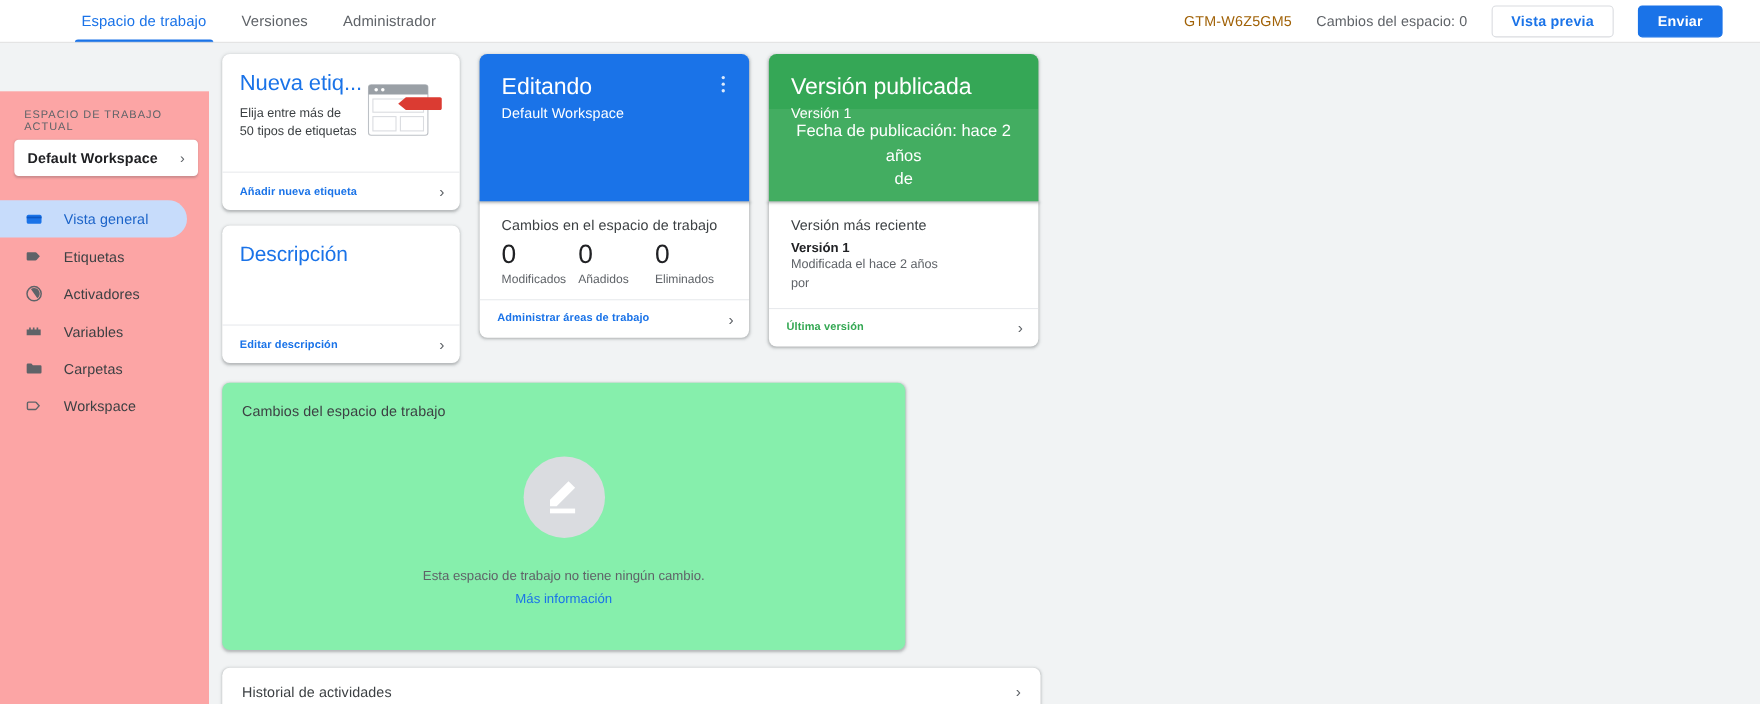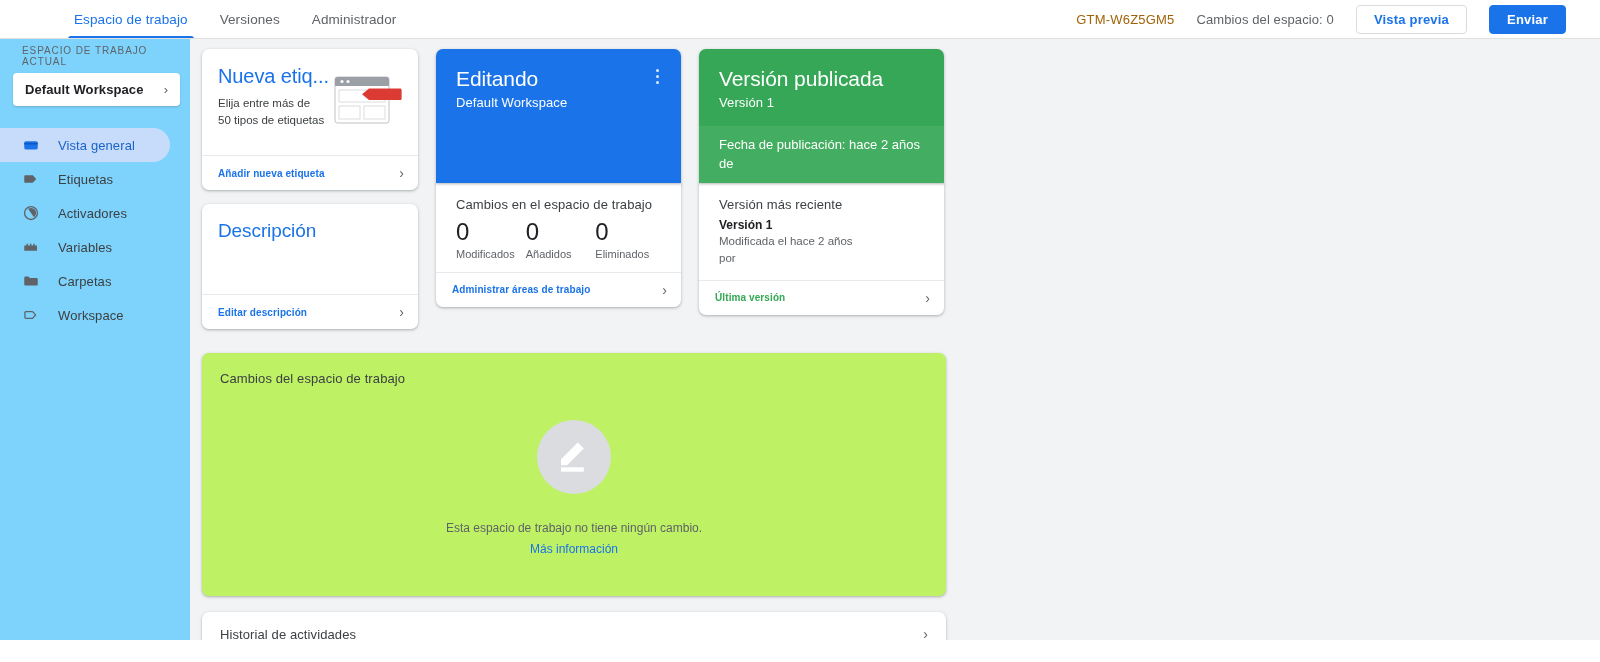--- a/index.html
+++ b/index.html
@@ -62,21 +62,23 @@
   }
 
   
   .body-area {
     position: absolute; top: 39px; left: 0; right: 0; bottom: 22px;
     background: #f1f3f4;
     display: flex;
   }
   .sidebar {
     width: 190px; flex: 0 0 190px;
-    background: #7dd3fc;
+    background: #fca5a5;
+    padding-top: 10px;
+    margin-top: 44px;
   }
   .ws-label {
     font-size: 10px; letter-spacing: .9px; color: #5f6368;
     text-transform: uppercase; padding: 6px 0 6px 22px; font-weight: 400;
   }
   .ws-select {
     margin: 0 10px 0 13px;
     height: 33px; background: #fff; border-radius: 4px;
     box-shadow: 0 1px 2px rgba(60,64,67,.24);
     display: flex; align-items: center; padding: 0 12px;
@@ -159,40 +161,40 @@
 
   
   .card-green { background: #35a756; border-radius: 7px 7px 0 0; position: relative;
     box-shadow: 0 1px 2px 0 rgba(60,64,67,.24), 0 1px 3px 1px rgba(60,64,67,.10); }
   .card-green-body { padding: 18px 16px 0 20px; height: 134px; position: relative; }
   .pub-meta {
     position: absolute; left: 0; right: 0; bottom: 0;
     background: rgba(255,255,255,.07);
     padding: 10px 20px 9px 20px;
   }
-  .pub-meta div { font-size: 13px; color: #fff; line-height: 1.45; }
+  .pub-meta div { font-size: 15px; color: #fff; line-height: 1.45; text-align: center; }
 
   
   .card-attached { background: #fff; border-radius: 0 0 7px 7px;
     box-shadow: 0 1px 2px 0 rgba(60,64,67,.24), 0 1px 3px 1px rgba(60,64,67,.10); overflow: hidden; }
   .attached-body { padding: 14px 16px 12px 20px; }
   .attached-title { font-size: 13px; color: #3c4043; letter-spacing: .1px; }
 
   .stats { display: flex; margin-top: 6px; gap: 0; }
   .stat { flex: 1; }
   .stat-num { font-size: 24px; color: #202124; font-weight: 400; line-height: 1.2; }
   .stat-label { font-size: 11px; color: #5f6368; margin-top: 1px; }
 
   .ver-name { font-size: 12px; color: #202124; font-weight: 700; margin-top: 6px; }
   .ver-meta { font-size: 11.5px; color: #5f6368; line-height: 1.5; margin-top: 1px; }
 
   
   .panel {
-    margin: 24px 0 0 12px; width: 744px;
-    background: #bef264; border-radius: 7px;
+    margin: 18px 0 0 12px; width: 621px;
+    background: #86efac; border-radius: 7px;
     box-shadow: 0 1px 2px 0 rgba(60,64,67,.24), 0 1px 3px 1px rgba(60,64,67,.10);
   }
   .panel-title { font-size: 13px; color: #3c4043; padding: 18px 0 0 18px; letter-spacing: .1px; }
   .empty {
     display: flex; flex-direction: column; align-items: center;
     padding: 34px 0 40px 0;
   }
   .empty-icon {
     width: 74px; height: 74px; border-radius: 50%;
     background: #dadce0; display: flex; align-items: center; justify-content: center;

